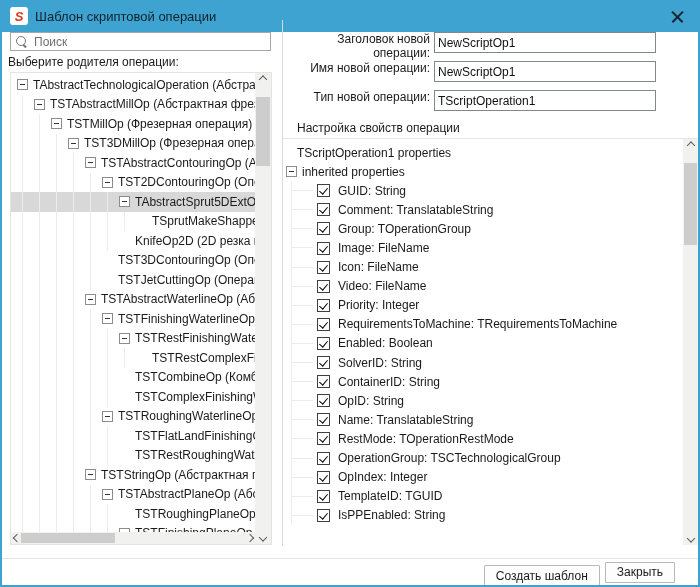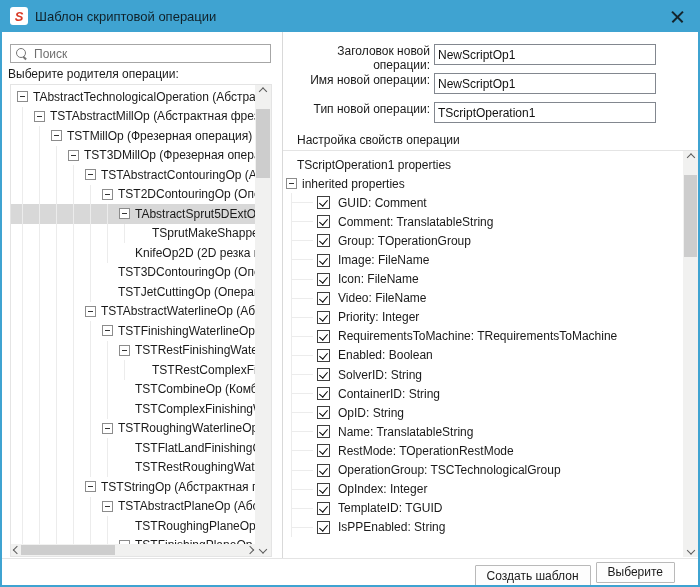--- a/index.html
+++ b/index.html
@@ -19,21 +19,21 @@
     display: flex; align-items: center; justify-content: center;
     font-weight: bold; font-size: 13px; color: #d93a26; margin-right: 7px;
     font-style: italic;
   }
   .title { font-size: 13px; color: #102129; }
   .close-btn { position: absolute; right: 0; top: 0; width: 46px; height: 32px; display: flex; align-items: center; justify-content: center; }
   .xmark { position: relative; width: 13px; height: 13px; }
   .xmark::before, .xmark::after { content: ""; position: absolute; left: -1px; top: 6px; width: 15px; height: 1.5px; background: #14242c; }
   .xmark::before { transform: rotate(45deg); } .xmark::after { transform: rotate(-45deg); }
   
-  .content { position: absolute; top: 32px; left: 0; width: 696px; height: 485px; }
+  .content { position: absolute; top: 20px; left: 0; width: 696px; height: 485px; }
   .divider { position: absolute; left: 280px; top: 0; width: 1px; height: 526px; background: #d9d9d9; }
   
   .left-panel { position: absolute; left: 0; top: 0; width: 280px; height: 526px; }
   .searchbox {
     position: absolute; left: 8px; top: 12px; width: 261px; height: 19px;
     border: 1px solid #a6a6a6; background: #fff; display: flex; align-items: center; padding-left: 5px;
   }
   .mag { position: relative; width: 12px; height: 12px; margin-right: 6px; flex: 0 0 auto; }
   .mag::before { content:""; position:absolute; left:0; top:0; width:8px; height:8px; border:1.5px solid #777; border-radius:50%; }
   .mag::after { content:""; position:absolute; left:8px; top:8px; width:4px; height:1.5px; background:#777; transform:rotate(45deg); transform-origin:0 0; }
@@ -274,21 +274,21 @@
             <span>TScriptOperation1 properties</span>
           </div>
           <div class="prow">
             <span class="grp-indent"></span>
             <span class="exp"></span>
             <span>inherited properties</span>
           </div>
           <div class="prow">
             <span class="chk-indent"></span>
             <span class="cb"></span>
-            <span>GUID: Comment</span>
+            <span>GUID: String</span>
           </div>
           <div class="prow">
             <span class="chk-indent"></span>
             <span class="cb"></span>
             <span>Comment: TranslatableString</span>
           </div>
           <div class="prow">
             <span class="chk-indent"></span>
             <span class="cb"></span>
             <span>Group: TOperationGroup</span>
@@ -377,16 +377,16 @@
         <div class="sb-arrow" style="bottom:0;width:15px;">
             <span class="chev down"></span>
           </div>
       </div>
     </div>
 
   </div>
 
   <div class="footer">
     <button class="btn" style="min-width:110px;margin-top:7px;">Создать шаблон</button>
-    <button class="btn" style="min-width:61px;">Выберите</button>
+    <button class="btn" style="min-width:61px;">Закрыть</button>
   </div>
 
 </div>
 
 </body></html>

